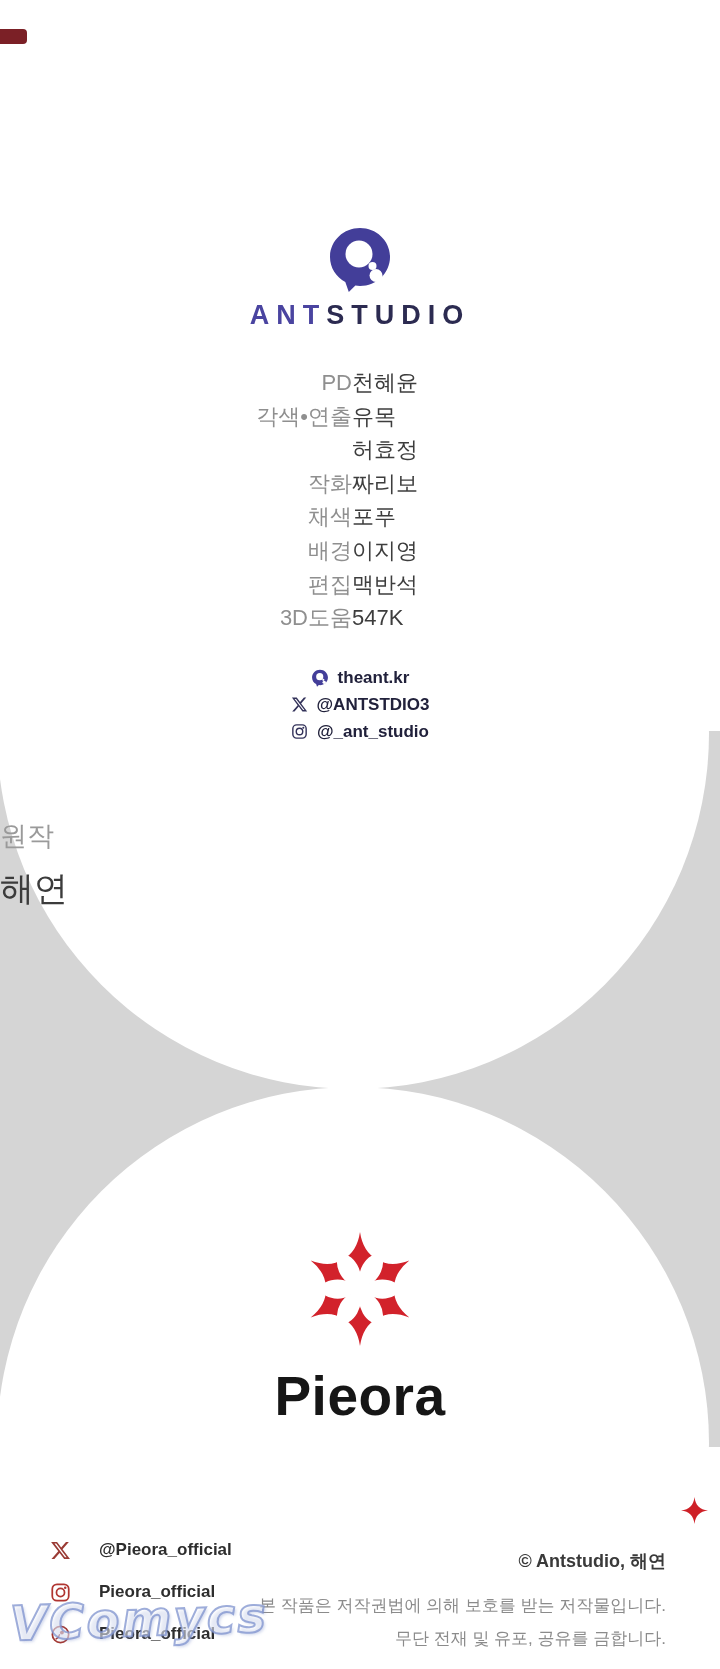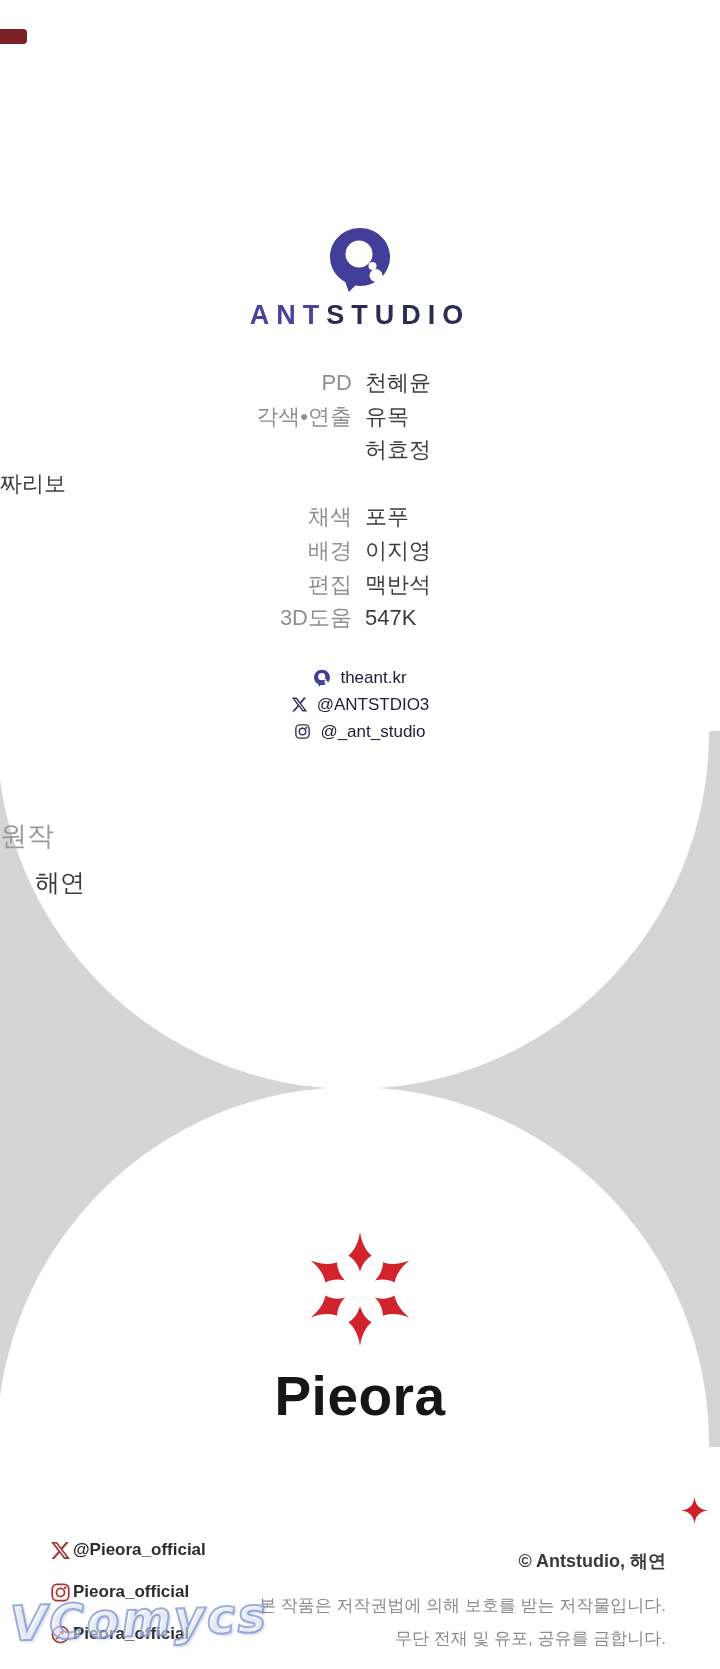--- a/index.html
+++ b/index.html
@@ -11,49 +11,49 @@
   
   .stray-mark{position:absolute;left:0;top:29px;width:27px;height:15px;
     background:#7b2026;border-radius:0 4px 4px 0;z-index:2;}
   
   .ant-logo{position:absolute;left:50%;top:226px;transform:translateX(-50%);
     width:68px;height:66px;z-index:2;}
   .ant-wordmark{position:absolute;left:0;width:100%;top:300px;text-align:center;
     font-size:27px;font-weight:700;letter-spacing:7px;z-index:2;}
   
   .credits{position:absolute;left:0;right:0;top:366px;z-index:2;}
-  .credit-row{display:grid;grid-template-columns:352px auto;column-gap:13px;
+  .credit-row{display:grid;grid-template-columns:352px auto;column-gap:0;
     line-height:33.6px;font-size:22px;font-weight:500;}
   .credit-role{text-align:right;color:#8f8f8f;}
   .credit-name{text-align:left;color:#3d3d3d;}
   
   .ant-links{position:absolute;left:0;right:0;top:664px;z-index:2;}
   .ant-link-row{display:flex;justify-content:center;align-items:center;gap:9px;
-    height:27px;font-size:17px;font-weight:400;color:#21213b;}
+    height:27px;font-size:17px;font-weight:700;color:#21213b;}
   .ant-link-row svg{display:block;}
   
   .band{position:absolute;left:0;top:731px;width:720px;height:716px;
     background:#d5d5d5;z-index:0;}
   .circle{position:absolute;width:712px;height:712px;border-radius:50%;
     background:#ffffff;left:-3px;z-index:1;}
   .circle.top{top:377px;}
   .circle.bottom{top:1087px;}
   
   .original{position:absolute;left:0;right:0;top:818px;text-align:left;z-index:2;}
   .original-label{font-size:27px;color:#9a9a9a;font-weight:500;}
-  .original-author{font-size:25px;color:#3b3b3b;font-weight:500;margin-top:12px;margin-left:35px;}
+  .original-author{font-size:34px;color:#3b3b3b;font-weight:500;margin-top:12px;}
   
   .pieora-logo{position:absolute;left:50%;top:1226px;transform:translateX(-50%);
     width:122px;height:122px;z-index:2;}
   .pieora-name{position:absolute;left:0;right:0;top:1364px;text-align:center;
     font-size:55px;font-weight:800;color:#161616;letter-spacing:0.5px;z-index:2;}
   
   .footer-sparkle{position:absolute;right:12px;top:1497px;width:27px;height:27px;z-index:2;}
   .footer-socials{position:absolute;left:50px;top:1538px;z-index:2;}
-  .footer-social-row{display:flex;align-items:center;gap:2px;height:24px;
+  .footer-social-row{display:flex;align-items:center;gap:28px;height:24px;
     margin-bottom:18px;font-size:17px;font-weight:600;color:#2d2d2d;}
   .footer-social-row svg{display:block;}
   .footer-right{position:absolute;right:54px;top:1549px;text-align:right;z-index:2;}
   .copyright-line{font-size:18px;font-weight:700;color:#3a3a3a;}
   .notice{margin-top:16px;font-size:17px;color:#8b8b8b;line-height:33px;font-weight:500;}
   
   .watermark{position:absolute;left:10px;top:1591px;z-index:4;
     font-family:"DejaVu Sans","Liberation Sans",sans-serif;
     font-style:italic;font-weight:800;font-size:48px;letter-spacing:2px;
     color:rgba(255,255,255,0.45);
@@ -91,20 +91,21 @@
     </div>
     <div class="credit-row">
       <span class="credit-role">각색•연출</span>
       <span class="credit-name">유목</span>
     </div>
     <div class="credit-row">
       <span class="credit-role"></span>
       <span class="credit-name">허효정</span>
     </div>
     <div class="credit-row">
+      <span class="credit-role">작화</span>
       <span class="credit-name">짜리보</span>
     </div>
     <div class="credit-row">
       <span class="credit-role">채색</span>
       <span class="credit-name">포푸</span>
     </div>
     <div class="credit-row">
       <span class="credit-role">배경</span>
       <span class="credit-name">이지영</span>
     </div>

